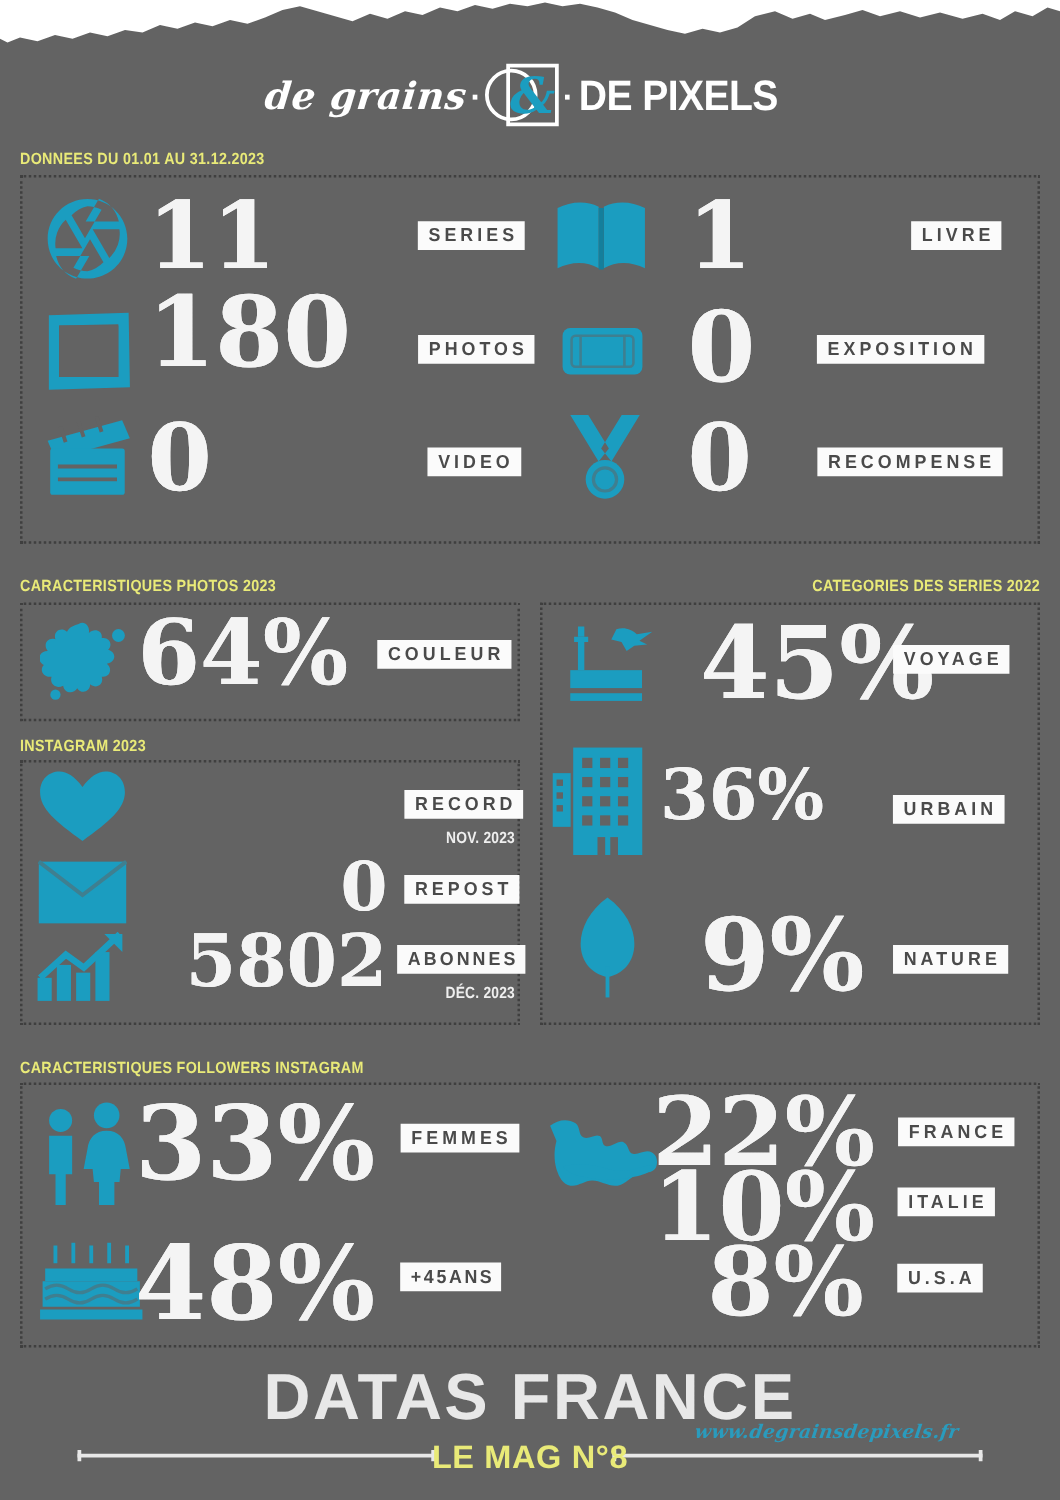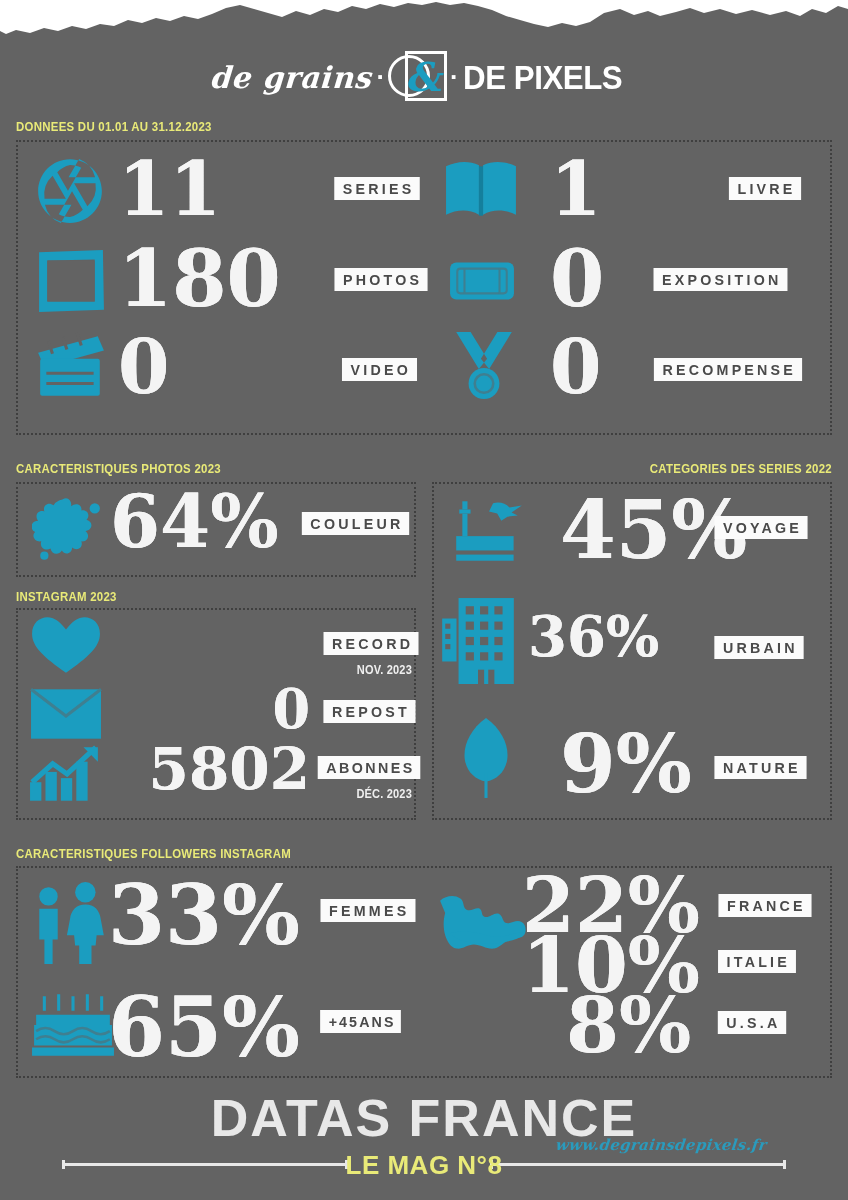--- a/index.html
+++ b/index.html
@@ -219,21 +219,21 @@
   </div>
   <div class="num" style="left:550px;top:152px;font-size:74px;">1</div>
   <div class="tag" style="left:727px;top:177px;">LIVRE</div>
 
   <div class="icon" style="left:36px;top:248px;width:70px;height:66px;">
     <svg viewBox="0 0 68 64">
         <path d="M3 4l62-2 1 58-63 2zM11 12v40h46V11z" fill="#1b9dc0"></path>
         <path d="M11 12h46v40H11z" fill="#636363"></path>
       </svg>
   </div>
-  <div class="num" style="left:118px;top:240px;font-size:78px;">180</div>
+  <div class="num" style="left:118px;top:228px;font-size:78px;">180</div>
   <div class="tag" style="left:332px;top:268px;">PHOTOS</div>
 
   <div class="icon" style="left:448px;top:258px;width:68px;height:46px;">
     <svg viewBox="0 0 66 44">
         <rect x="2" y="4" width="62" height="36" rx="6"></rect>
         <rect x="9" y="10" width="48" height="24" rx="3" fill="none" stroke="#3f7f90" stroke-width="2"></rect>
         <path d="M16 10v24M50 10v24" stroke="#3f7f90" stroke-width="2"></path>
       </svg>
   </div>
   <div class="num" style="left:550px;top:240px;font-size:78px;">0</div>
@@ -393,21 +393,21 @@
         </g>
         <path d="M6 22h72v10H6z"></path>
         <path d="M4 32h76v20H4z"></path>
         <path d="M2 54h80v8H2z"></path>
         <g fill="none" stroke="#3f7f90" stroke-width="2.5">
           <path d="M6 38q9-6 18 0t18 0 18 0 18 0"></path>
           <path d="M6 46q9-6 18 0t18 0 18 0 18 0"></path>
         </g>
       </svg>
   </div>
-  <div class="num" style="left:108px;top:986px;font-size:82px;">65%</div>
+  <div class="num" style="left:108px;top:986px;font-size:82px;">48%</div>
   <div class="tag" style="left:318px;top:1010px;letter-spacing:2.2px;">+45ANS</div>
 
   <div class="num" style="left:566px;top:988px;font-size:76px;">8%</div>
   <div class="tag" style="left:716px;top:1011px;">U.S.A</div>
 
   <div class="footer-title">DATAS FRANCE</div>
   <div class="footer-rule" style="left:62px;width:286px;"></div>
   <div class="footer-rule" style="right:62px;width:296px;"></div>
   <div class="footer-mag">LE MAG N°8</div>
   <div class="footer-url">www.degrainsdepixels.fr</div>

